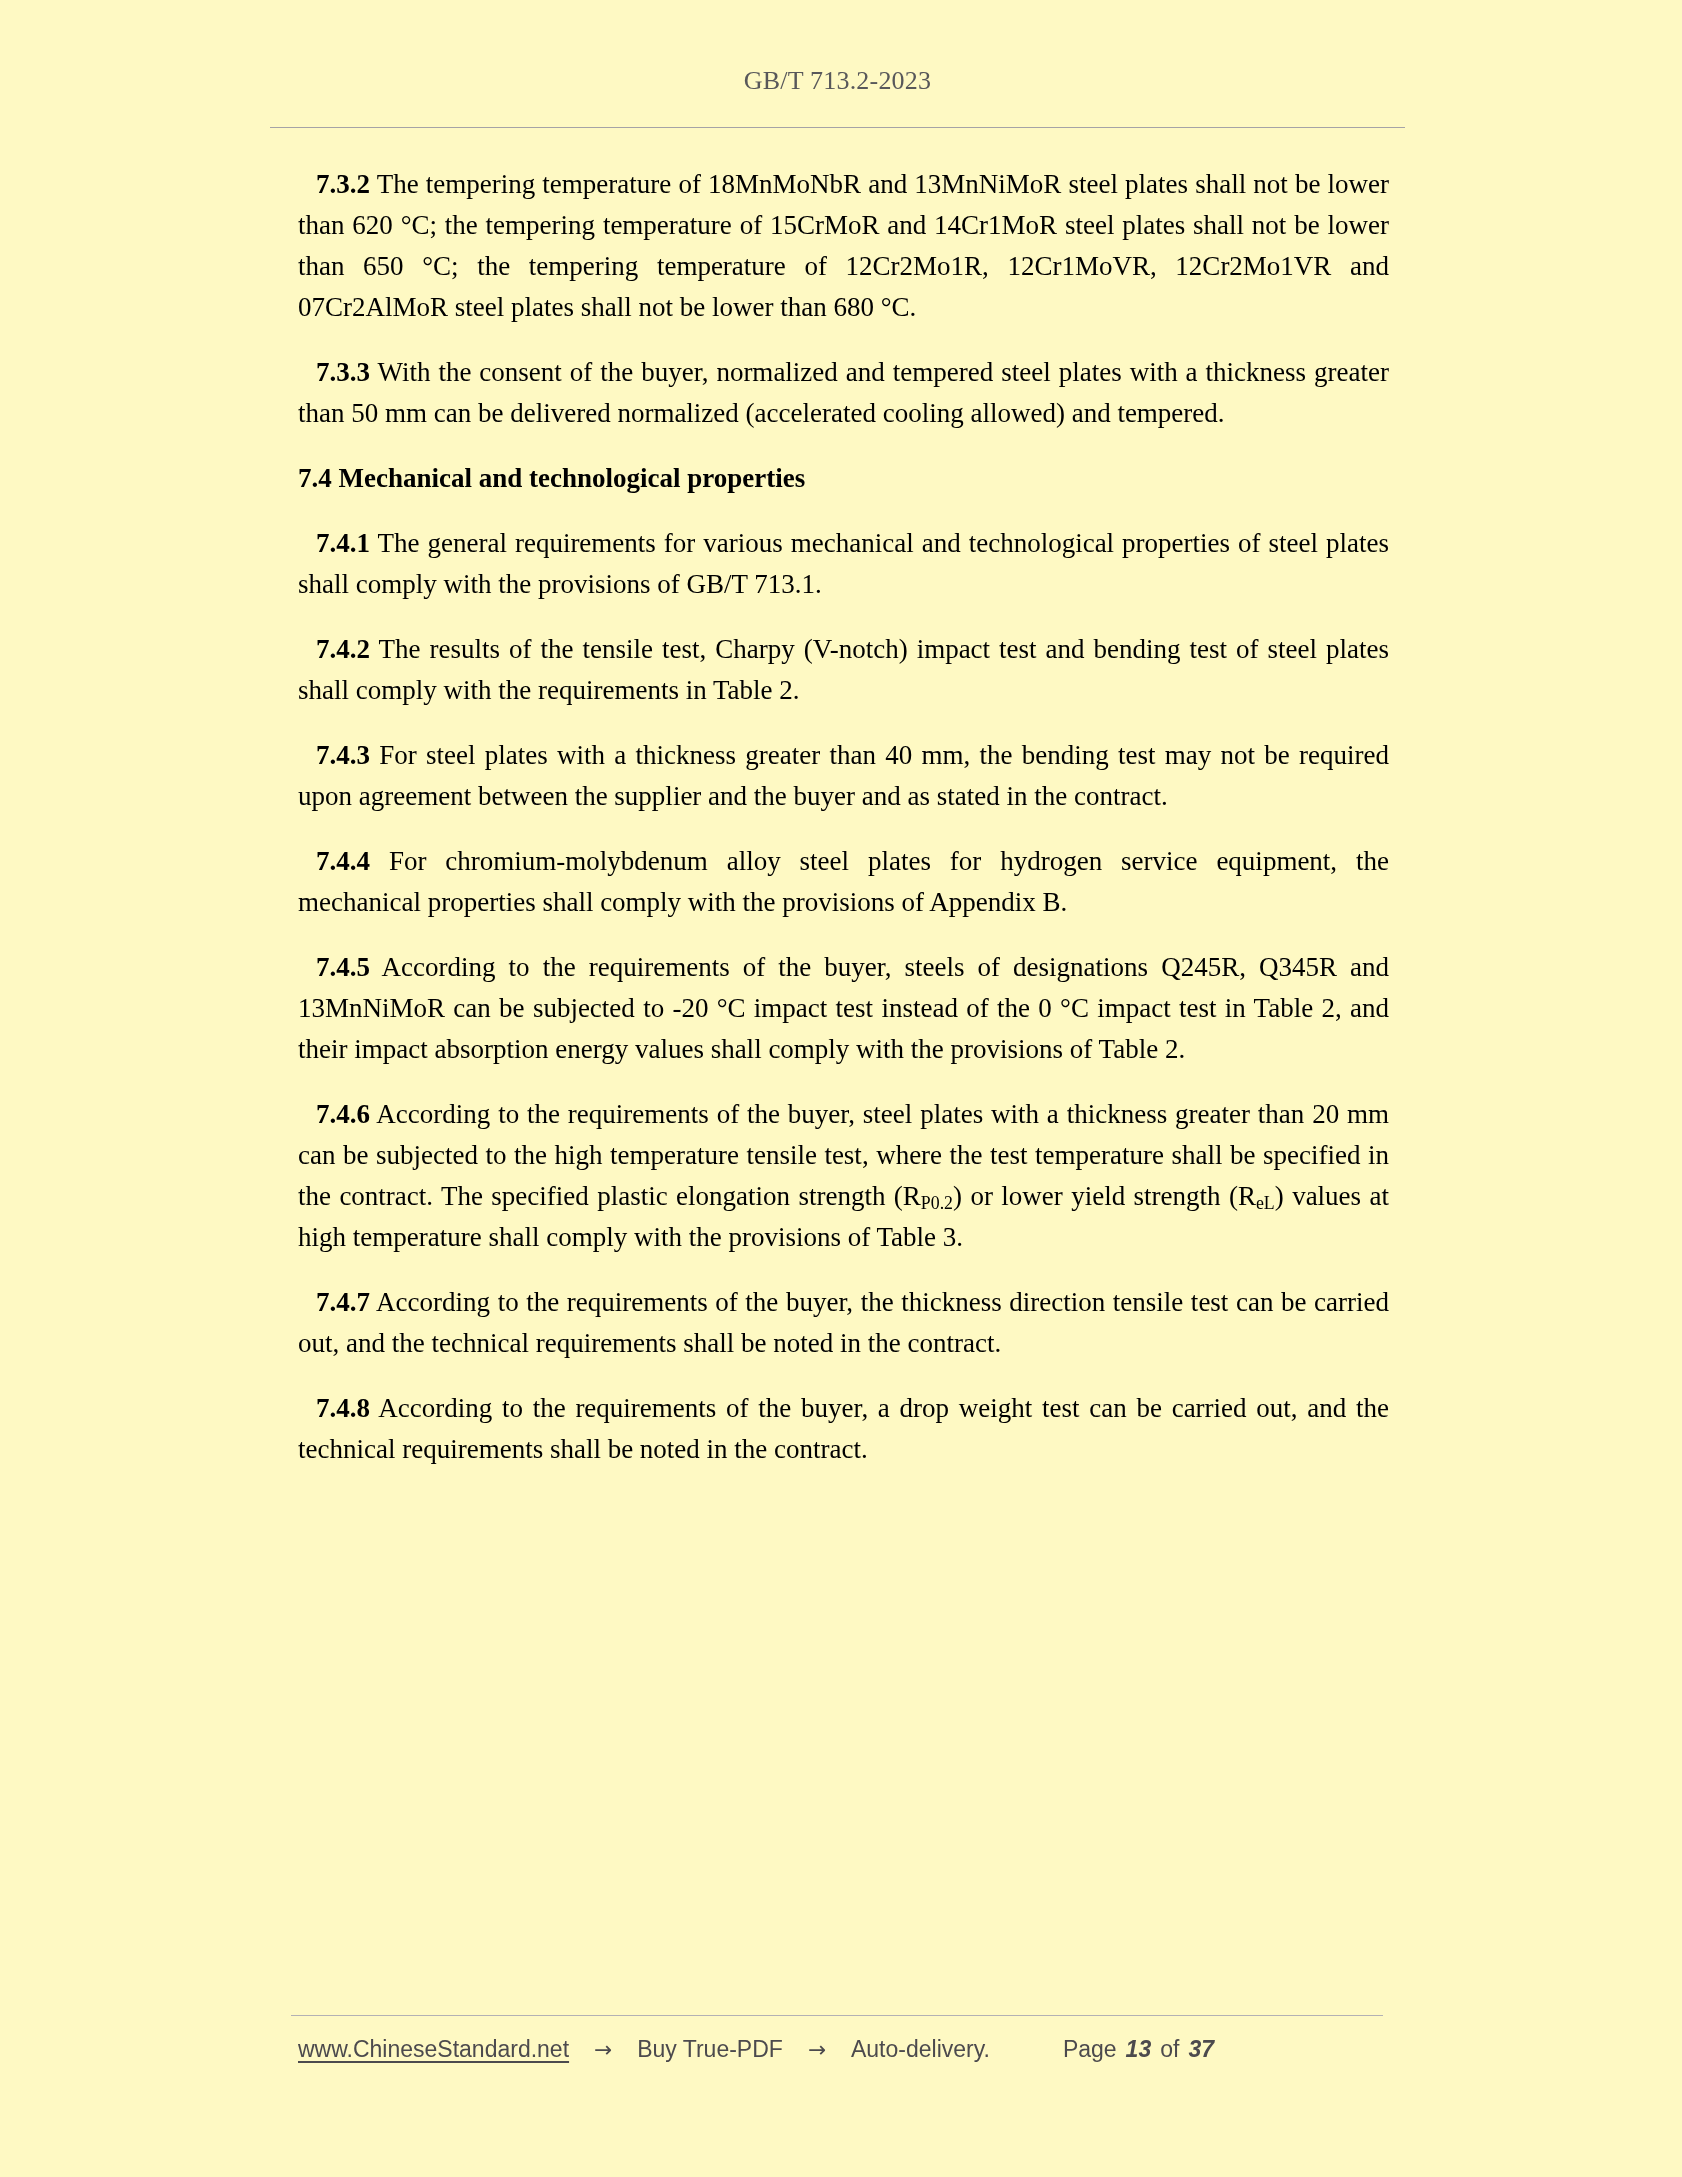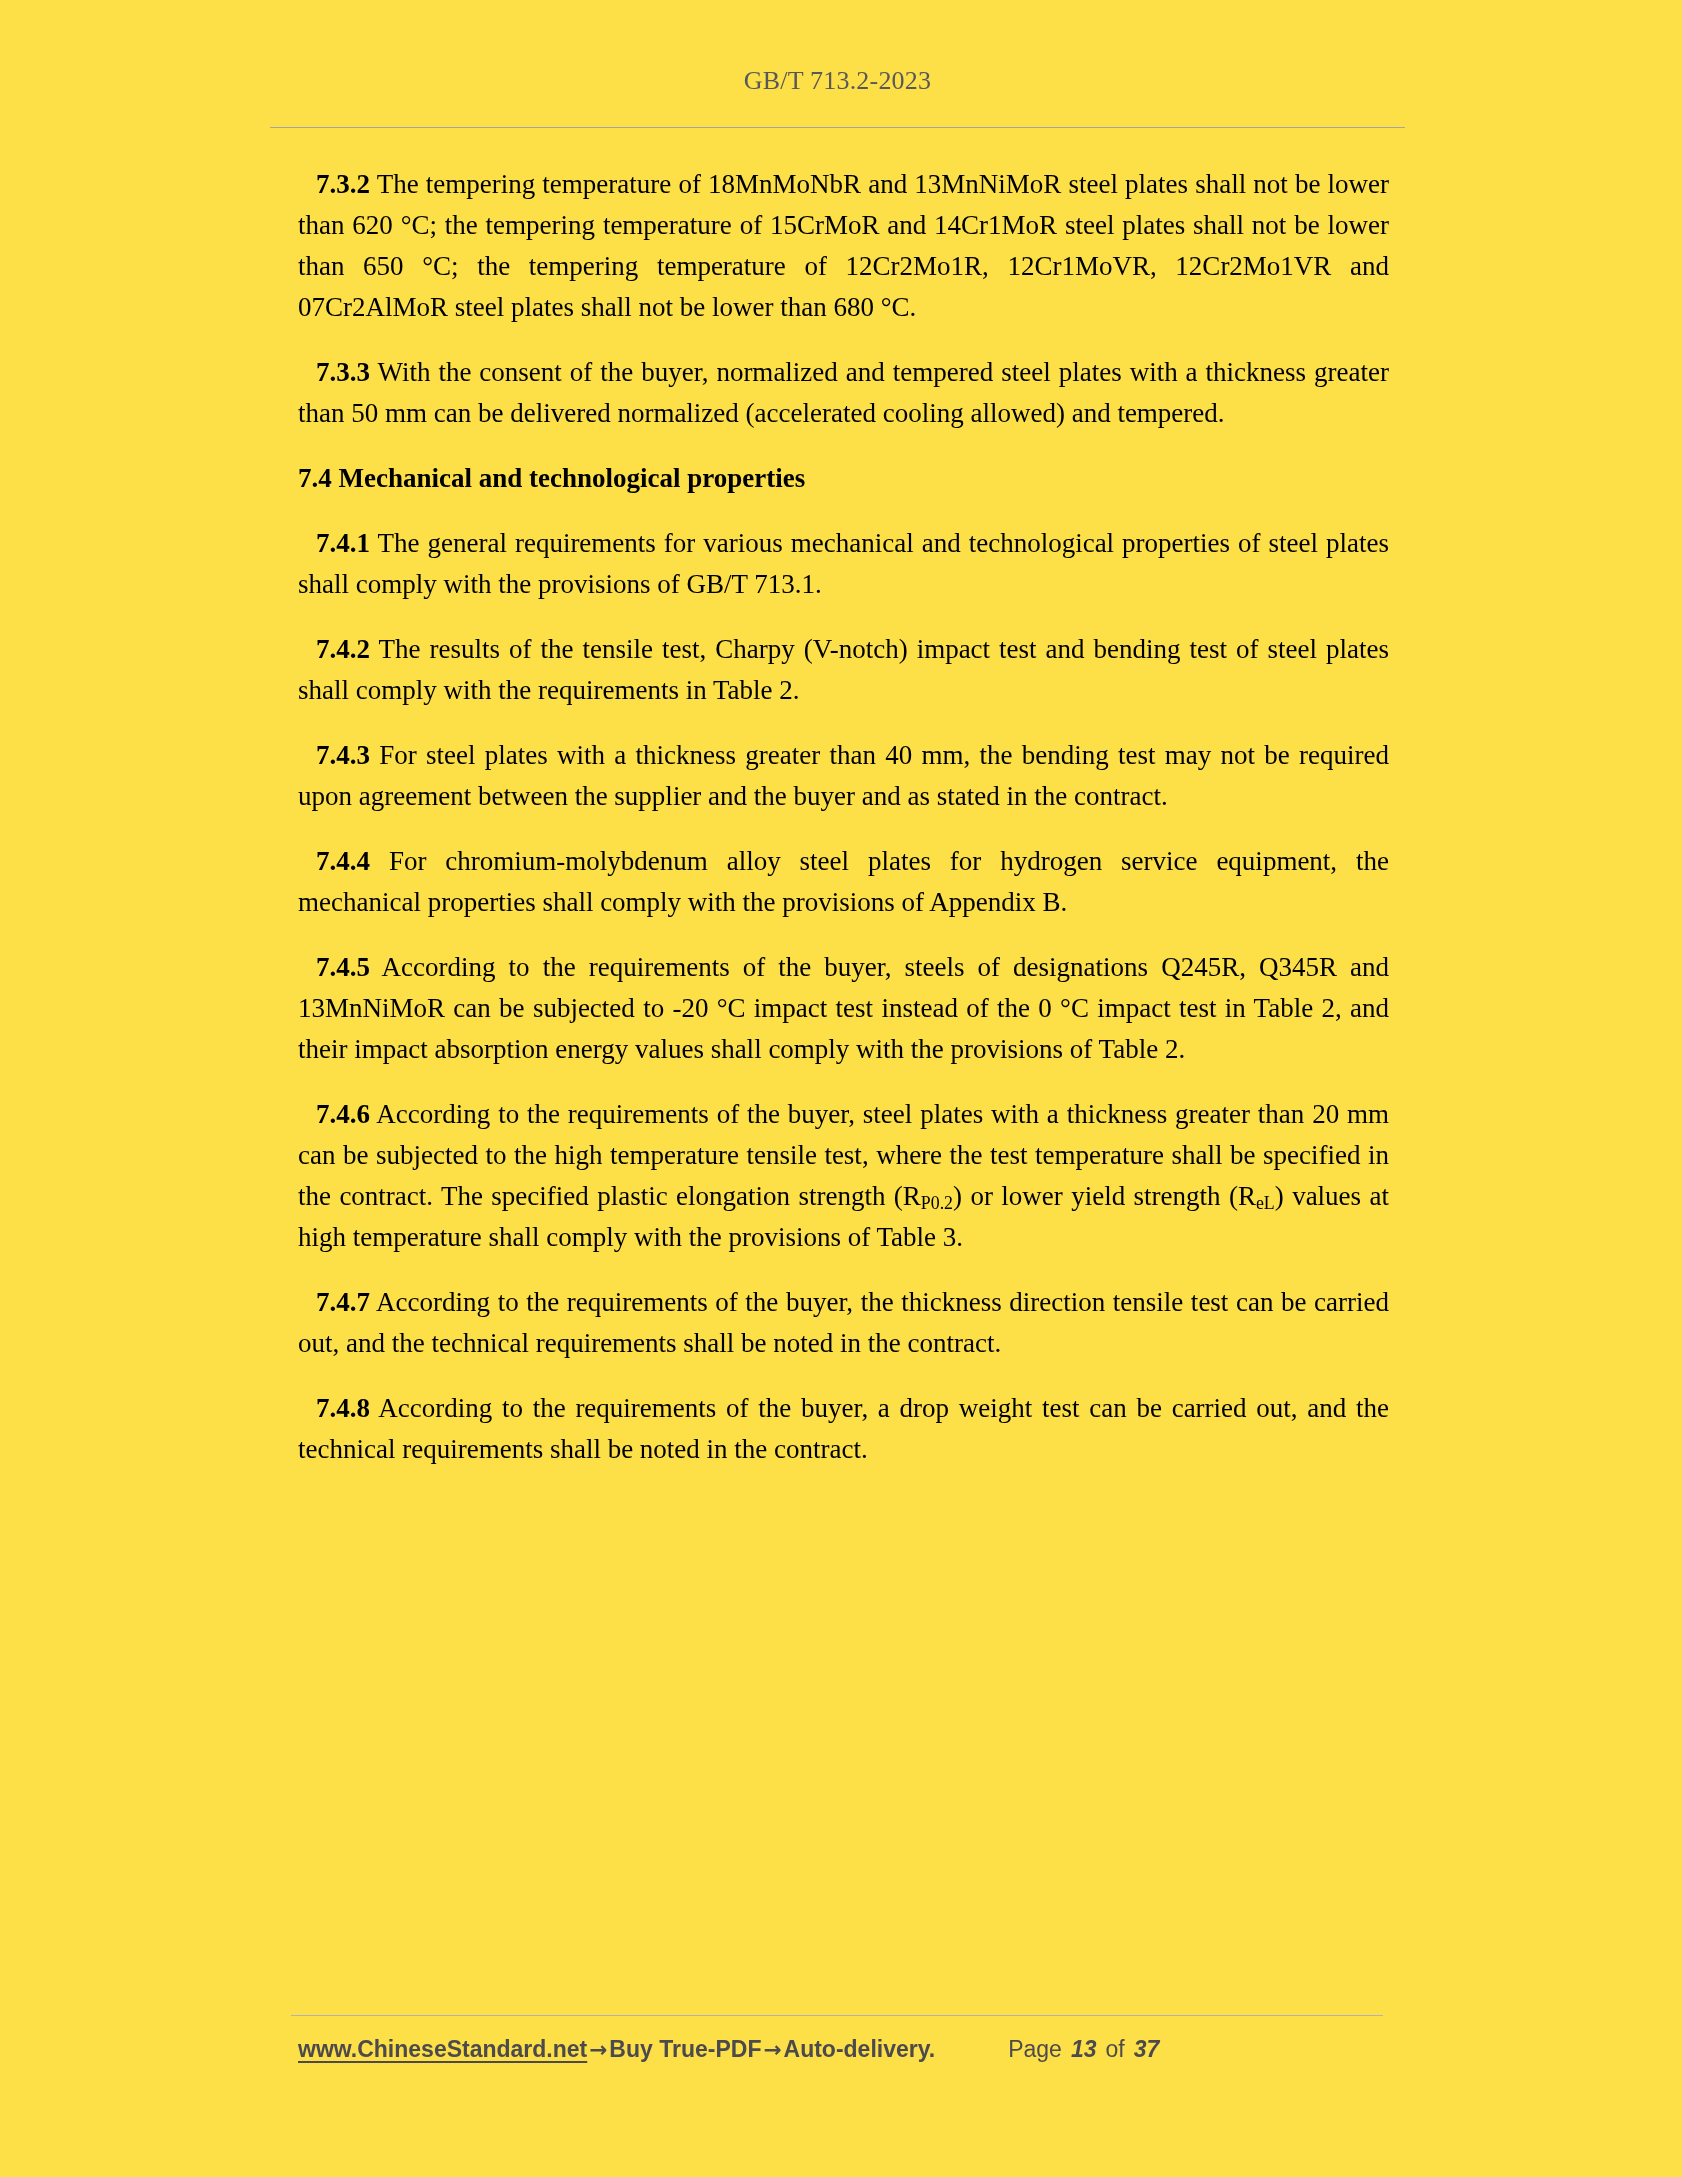--- a/index.html
+++ b/index.html
@@ -11,21 +11,21 @@
     width: 1683px;
     height: 2177px;
     position: relative;
     font-family: "Liberation Serif", "DejaVu Serif", serif;
     -webkit-font-smoothing: antialiased;
   }
 
   .page {
     position: absolute;
     inset: 0;
-    background: #fde047;
+    background: #fef9c3;
   }
 
   
   .header {
     position: absolute;
     left: 270px;
     top: 67px;
     width: 1135px;
     text-align: center;
   }
@@ -101,22 +101,21 @@
     display: flex;
     align-items: baseline;
     font-family: "Liberation Sans", "DejaVu Sans", sans-serif;
     font-size: 23px;
     color: #4c4a4d;
     white-space: nowrap;
   }
   .footer-left {
     display: flex;
     align-items: baseline;
-    gap: 2px;
-    font-weight: bold;
+    gap: 25px;
   }
   .footer-url {
     text-decoration: underline;
     text-underline-offset: 3.5px;
     color: #4c4a4d;
   }
   .footer-arrow {
     font-family: "DejaVu Sans", "Liberation Sans", sans-serif;
     font-size: 21.6px;
   }

